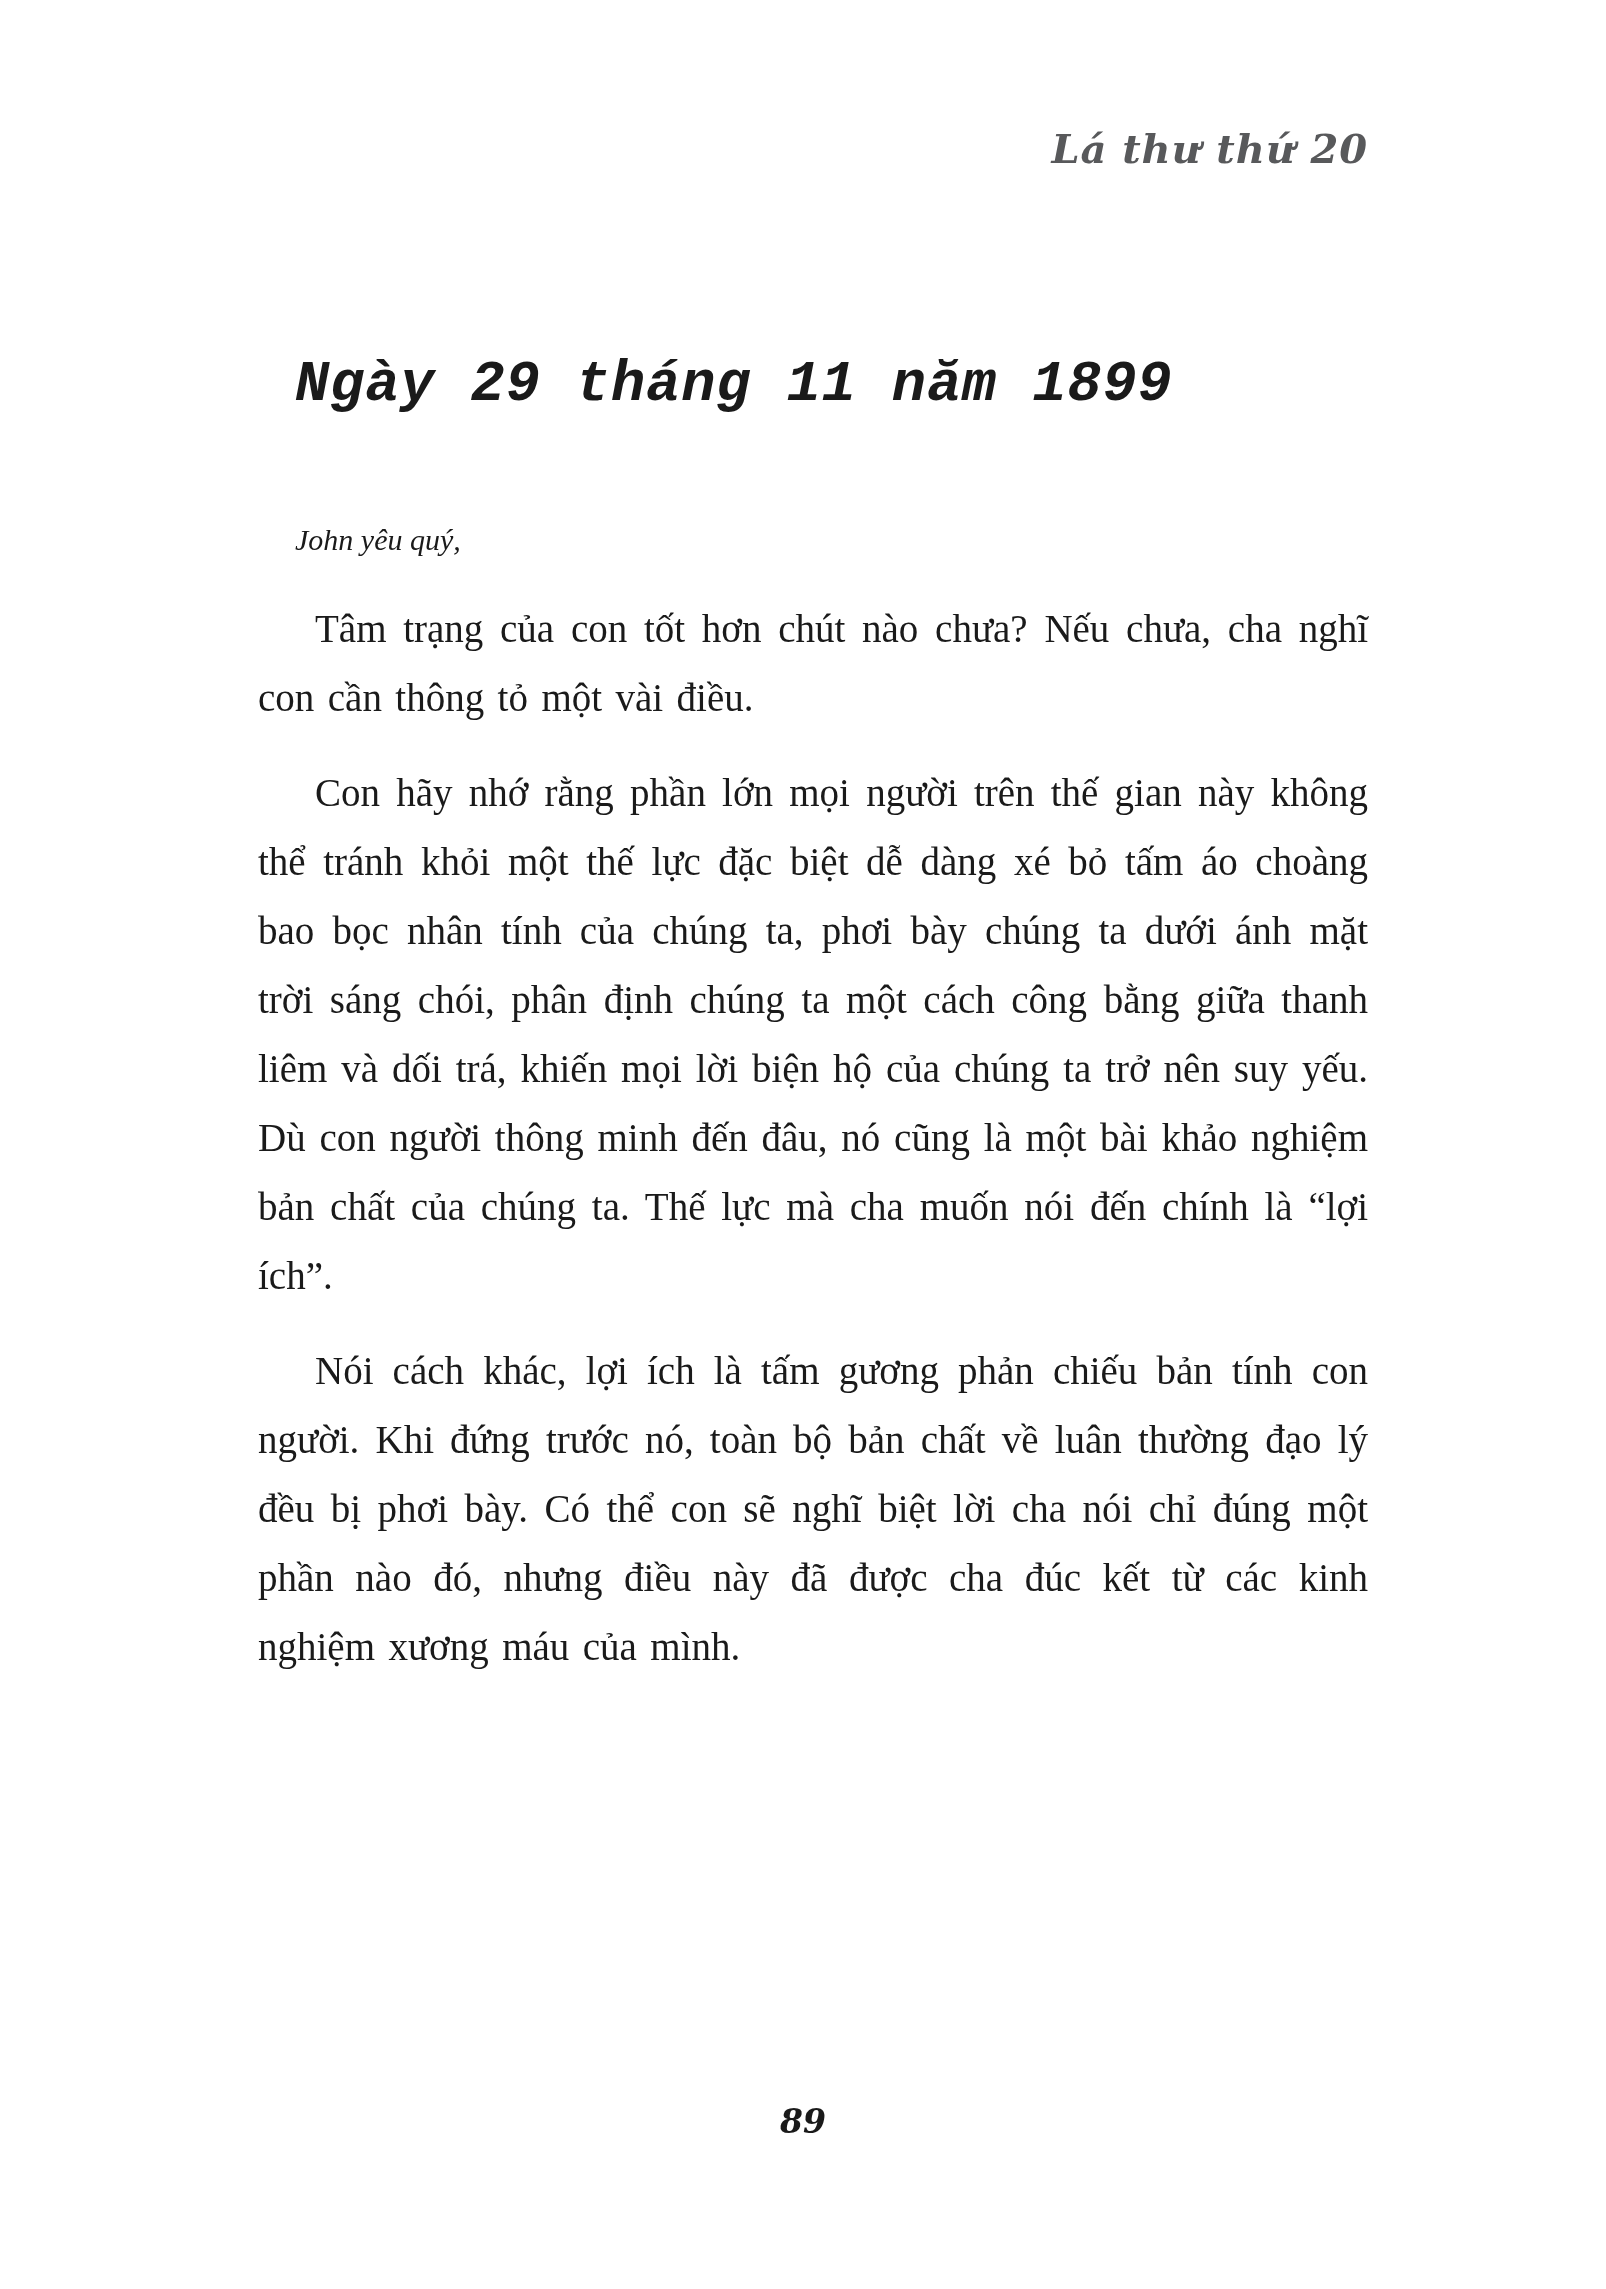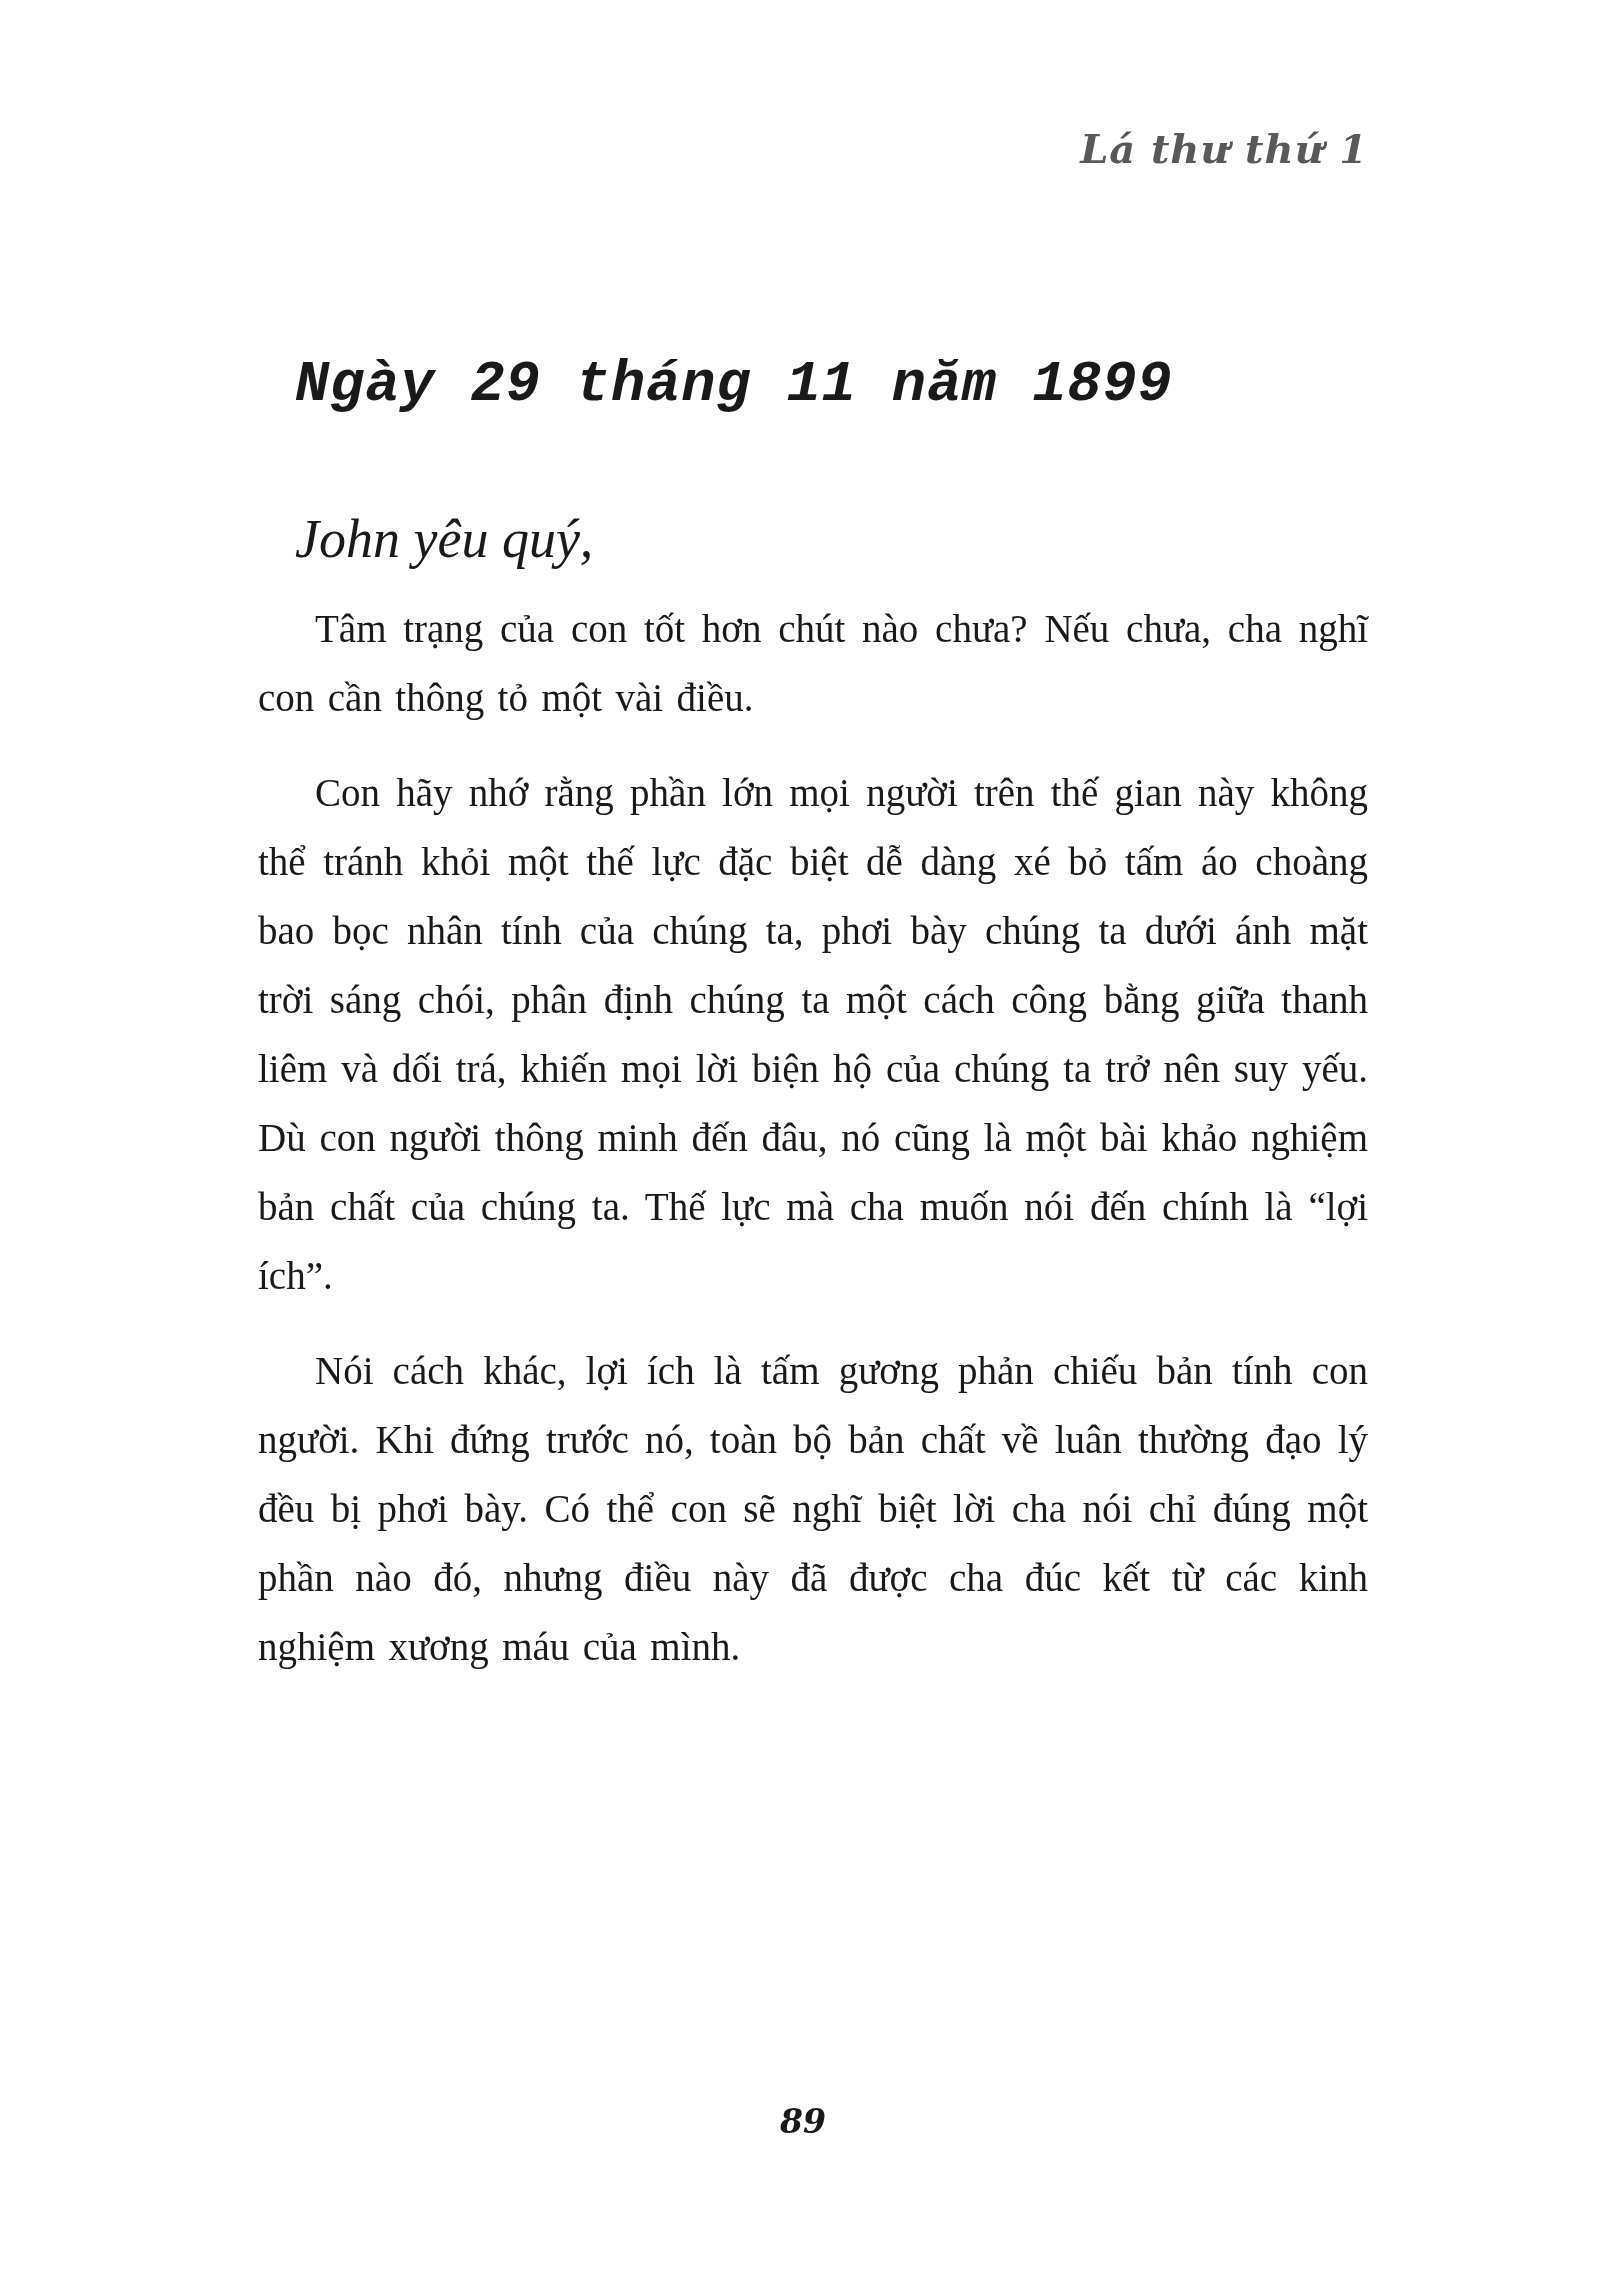--- a/index.html
+++ b/index.html
@@ -35,21 +35,21 @@
     font-weight: bold;
     font-size: 57px;
     line-height: 84px;
     color: #1a1a1a;
     letter-spacing: 0.9px;
   }
   .salutation {
     margin-top: 84px;
     padding-left: 57px;
     font-style: italic;
-    font-size: 54px;
+    font-size: 30px;
     line-height: 57px;
     color: #1a1a1a;
   }
   .letter-body {
     margin-top: 26px;
     margin-left: 20px;
   }
   .letter-body p {
     margin: 0 0 26px 0;
     font-size: 39px;
@@ -74,21 +74,21 @@
     font-size: 33px;
     line-height: 51px;
     color: #1a1a1a;
   }
 </style>
 </head>
 <body>
 
 <div class="page">
 
-  <div class="running-header">Lá thư thứ 1</div>
+  <div class="running-header">Lá thư thứ 20</div>
 
   <div class="date-line">Ngày 29 tháng 11 năm 1899</div>
 
   <div class="salutation">John yêu quý,</div>
 
   <div class="letter-body">
     <p>Tâm trạng của con tốt hơn chút nào chưa? Nếu chưa, cha nghĩ con cần thông tỏ một vài điều.</p>
     <p>Con hãy nhớ rằng phần lớn mọi người trên thế gian này không thể tránh khỏi một thế lực đặc biệt dễ dàng xé bỏ tấm áo choàng bao bọc nhân tính của chúng ta, phơi bày chúng ta dưới ánh mặt trời sáng chói, phân định chúng ta một cách công bằng giữa thanh liêm và dối trá, khiến mọi lời biện hộ của chúng ta trở nên suy yếu. Dù con người thông minh đến đâu, nó cũng là một bài khảo nghiệm bản chất của chúng ta. Thế lực mà cha muốn nói đến chính là “lợi ích”.</p>
     <p>Nói cách khác, lợi ích là tấm gương phản chiếu bản tính con người. Khi đứng trước nó, toàn bộ bản chất về luân thường đạo lý đều bị phơi bày. Có thể con sẽ nghĩ biệt lời cha nói chỉ đúng một phần nào đó, nhưng điều này đã được cha đúc kết từ các kinh nghiệm xương máu của mình.</p>
   </div>

